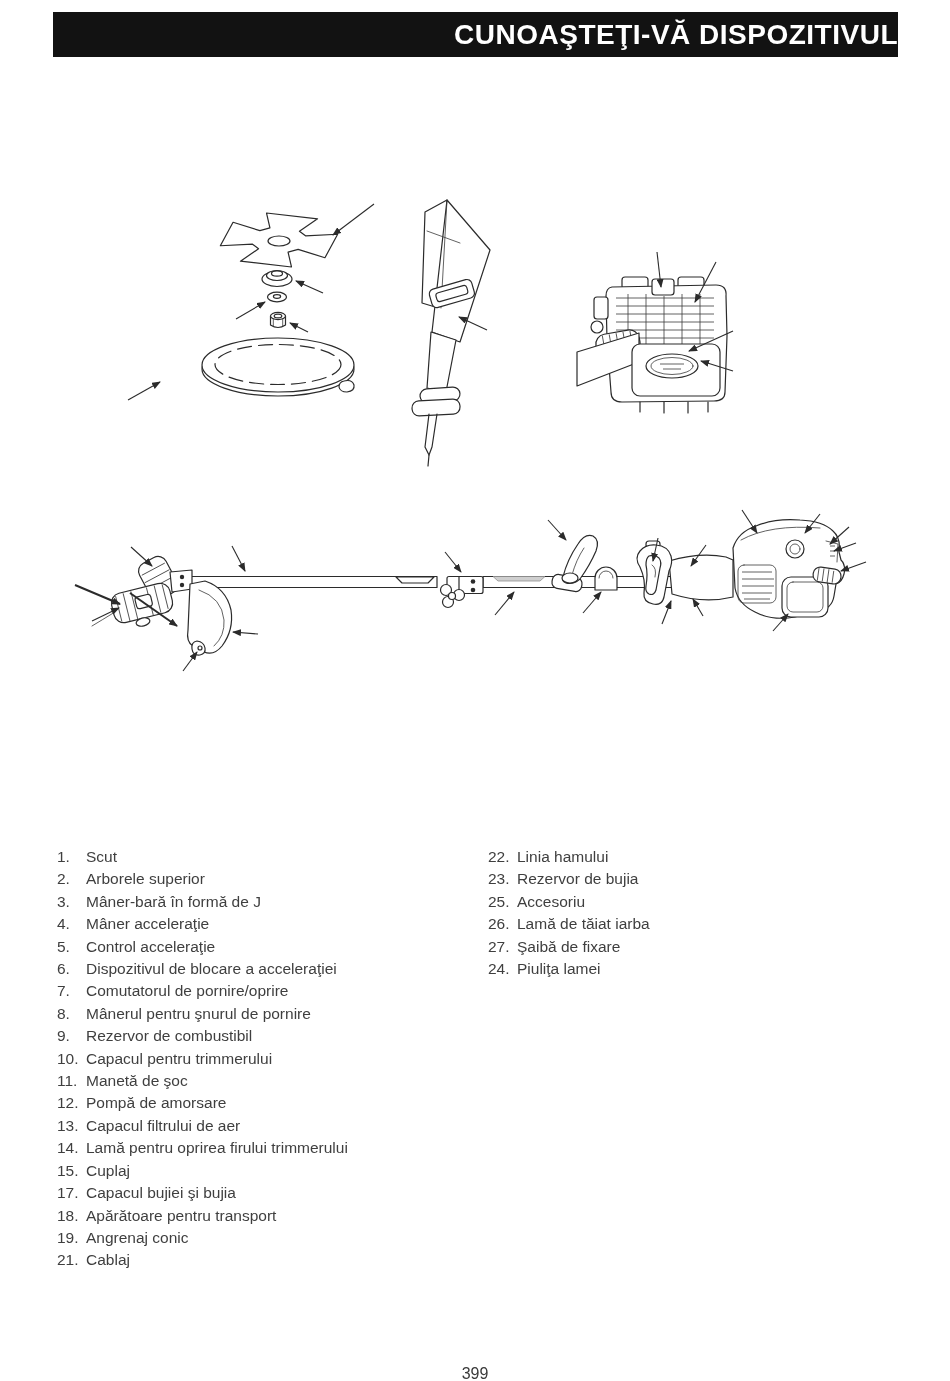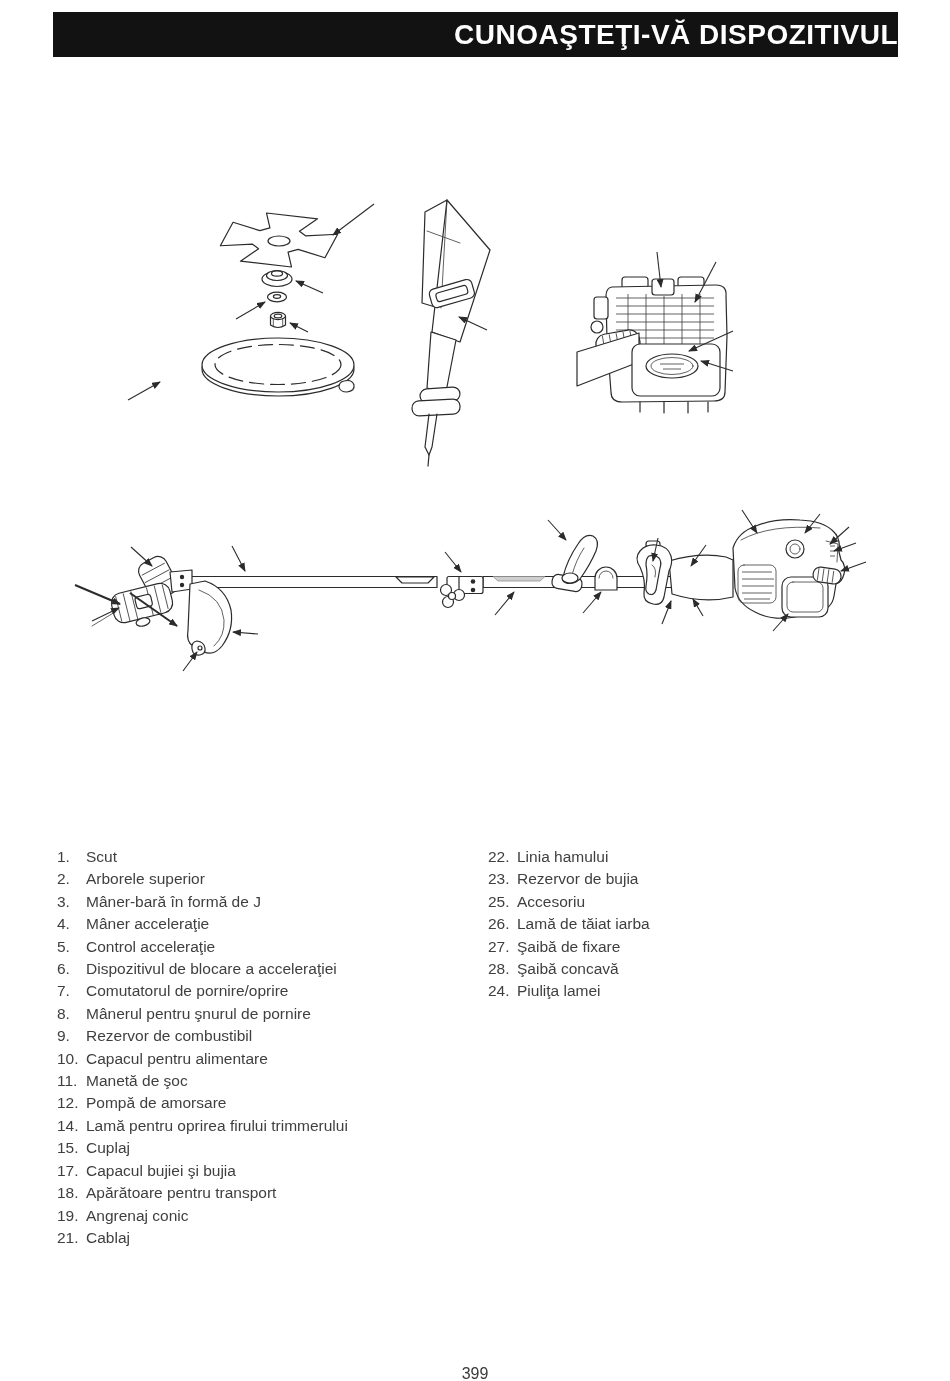--- a/index.html
+++ b/index.html
@@ -273,31 +273,35 @@
         <li>
           <span class="num">8.</span>
           <span class="lbl">Mânerul pentru şnurul de pornire</span>
         </li>
         <li>
           <span class="num">9.</span>
           <span class="lbl">Rezervor de combustibil</span>
         </li>
         <li>
           <span class="num">10.</span>
-          <span class="lbl">Capacul pentru alimentare</span>
+          <span class="lbl">Capacul pentru trimmerului</span>
         </li>
         <li>
           <span class="num">11.</span>
           <span class="lbl">Manetă de şoc</span>
         </li>
         <li>
           <span class="num">12.</span>
           <span class="lbl">Pompă de amorsare</span>
         </li>
         <li>
+          <span class="num">13.</span>
+          <span class="lbl">Capacul filtrului de aer</span>
+        </li>
+        <li>
           <span class="num">14.</span>
           <span class="lbl">Lamă pentru oprirea firului trimmerului</span>
         </li>
         <li>
           <span class="num">15.</span>
           <span class="lbl">Cuplaj</span>
         </li>
         <li>
           <span class="num">17.</span>
           <span class="lbl">Capacul bujiei şi bujia</span>
@@ -328,24 +332,20 @@
           <span class="num">25.</span>
           <span class="lbl">Accesoriu</span>
         </li>
         <li>
           <span class="num">26.</span>
           <span class="lbl">Lamă de tăiat iarba</span>
         </li>
         <li>
           <span class="num">27.</span>
           <span class="lbl">Şaibă de fixare</span>
-        </li>
-        <li>
-          <span class="num">28.</span>
-          <span class="lbl">Şaibă concavă</span>
         </li>
         <li>
           <span class="num">24.</span>
           <span class="lbl">Piuliţa lamei</span>
         </li>
       </ol>
   </section>
 
   <footer class="footer">
     <span>399</span>

